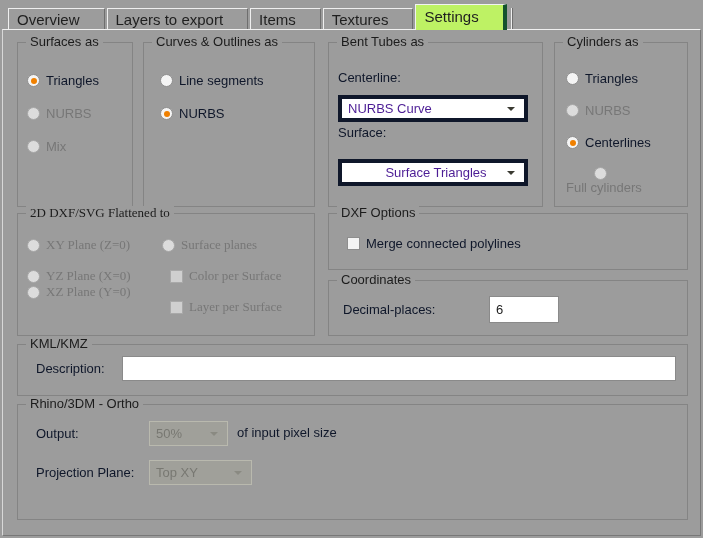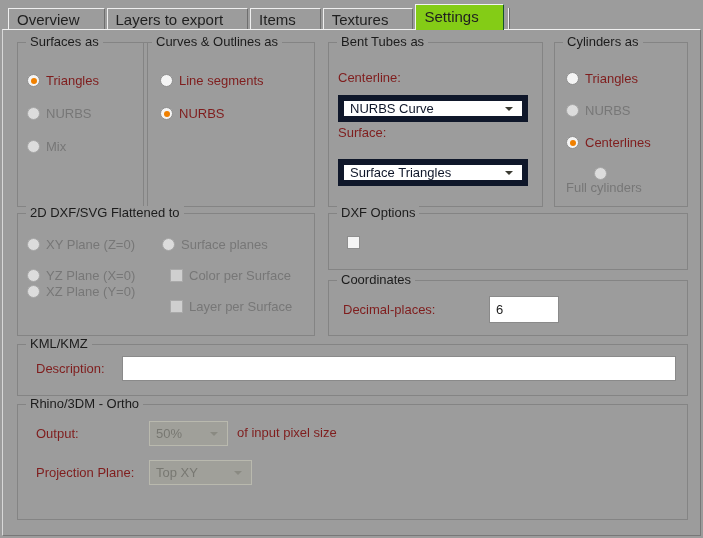--- a/index.html
+++ b/index.html
@@ -40,24 +40,24 @@
     border-left: 1px solid #efefef;
     border-top: 1px solid #efefef;
     border-right: 1px solid #6e6e6e;
     box-sizing: border-box;
     white-space: nowrap;
     margin-right: 2px;
   }
   .tab.active {
     height: 26px;
     line-height: 24px;
-    background: #84cc16;
+    background: #bef264;
     border-left: 1px solid #f2f2f2;
     border-top: 1px solid #f2f2f2;
-    border-right: 1px solid #14532d;
+    border-right: 4px solid #14532d;
     z-index: 5;
   }
   .tab-endcap {
     width: 0;
     height: 22px;
     border-left: 1px solid #efefef;
     border-right: 1px solid #6e6e6e;
     margin-left: 2px;
   }
 
@@ -96,21 +96,21 @@
 
   
   .row {
     position: absolute;
     display: flex;
     align-items: center;
     white-space: nowrap;
   }
   .lbl {
     font-size: 13px;
-    color: #7f1d1d;
+    color: #0f172a;
     white-space: nowrap;
   }
   .lbl.dim { color: #777777; }
 
   .radio {
     width: 13px;
     height: 13px;
     border-radius: 50%;
     background: #f4f4f4;
     border: 1px solid #8e8e8e;
@@ -143,27 +143,27 @@
     flex: 0 0 auto;
   }
   .check.dim {
     background: #cfcfcf;
     border-color: #a9a9a9;
   }
 
   .combo {
     position: absolute;
     background: #ffffff;
-    border: 6px solid #0f172a;
+    border: 4px solid #0f172a;
     box-sizing: border-box;
     display: flex;
     align-items: center;
     padding-left: 6px;
     font-size: 13px;
-    color: #0f172a;
+    color: #4c1d95;
   }
   .combo .arrow {
     position: absolute;
     right: 9px;
     top: 50%;
     margin-top: -2px;
     width: 0; height: 0;
     border-left: 4px solid transparent;
     border-right: 4px solid transparent;
     border-top: 4px solid #3a3a32;
@@ -194,21 +194,21 @@
   <div class="tab"><span>Overview</span></div>
   <div class="tab"><span>Layers to export</span></div>
   <div class="tab"><span>Items</span></div>
   <div class="tab"><span>Textures</span></div>
   <div class="tab active"><span>Settings</span></div>
   <div class="tab-endcap"></div>
 </div>
 
 <div class="panel">
 
-  <div class="group" style="left:14px; top:12px; width:131px; height:165px;">
+  <div class="group" style="left:14px; top:12px; width:116px; height:165px;">
     <div class="title">Surfaces as</div>
     <div class="row" style="left:9px; top:30px;">
       <span class="radio on"></span>
       <span class="lbl">Triangles</span>
     </div>
     <div class="row" style="left:9px; top:63px;">
       <span class="radio dim"></span>
       <span class="lbl dim">NURBS</span>
     </div>
     <div class="row" style="left:9px; top:96px;">
@@ -234,21 +234,21 @@
     <div class="row" style="left:9px; top:27px;">
       <span class="lbl">Centerline:</span>
     </div>
     <div class="combo" style="left:9px; top:52px; width:190px; height:27px;">
       <span>NURBS Curve</span>
       <span class="arrow"></span>
     </div>
     <div class="row" style="left:9px; top:82px;">
       <span class="lbl">Surface:</span>
     </div>
-    <div class="combo" style="left:9px; top:116px; width:190px; height:27px;">
+    <div class="combo" style="left:9px; top:116px; width:190px; height:27px;justify-content:center;">
       <span>Surface Triangles</span>
       <span class="arrow"></span>
     </div>
   </div>
 
   <div class="group" style="left:551px; top:12px; width:134px; height:165px;">
     <div class="title">Cylinders as</div>
     <div class="row" style="left:11px; top:28px;">
       <span class="radio"></span>
       <span class="lbl">Triangles</span>
@@ -260,21 +260,21 @@
     <div class="row" style="left:11px; top:92px;">
       <span class="radio on"></span>
       <span class="lbl">Centerlines</span>
     </div>
     <div class="row" style="left:11px; top:124px;flex-direction:column;">
       <span class="radio dim"></span>
       <span class="lbl dim">Full cylinders</span>
     </div>
   </div>
 
-  <div class="group" style="left:14px; top:183px; width:298px; height:123px;">
+  <div class="group" style="left:14px; top:183px; width:298px; height:123px;font-family:Liberation Serif, serif;">
     <div class="title">2D DXF/SVG Flattened to</div>
     <div class="row" style="left:9px; top:23px;">
       <span class="radio dim"></span>
       <span class="lbl dim">XY Plane (Z=0)</span>
     </div>
     <div class="row" style="left:9px; top:54px;">
       <span class="radio dim"></span>
       <span class="lbl dim">YZ Plane (X=0)</span>
     </div>
     <div class="row" style="left:9px; top:70px;">
@@ -292,20 +292,21 @@
     <div class="row" style="left:152px; top:85px;">
       <span class="check dim"></span>
       <span class="lbl dim">Layer per Surface</span>
     </div>
   </div>
 
   <div class="group" style="left:325px; top:183px; width:360px; height:57px;">
     <div class="title">DXF Options</div>
     <div class="row" style="left:18px; top:22px;">
       <span class="check"></span>
+      <span class="lbl">Merge connected polylines</span>
     </div>
   </div>
 
   <div class="group" style="left:325px; top:250px; width:360px; height:56px;">
     <div class="title">Coordinates</div>
     <div class="row" style="left:14px; top:21px;">
       <span class="lbl">Decimal-places:</span>
     </div>
     <div class="textbox" style="left:160px; top:15px; width:70px; height:27px;">
       <span>6</span>

